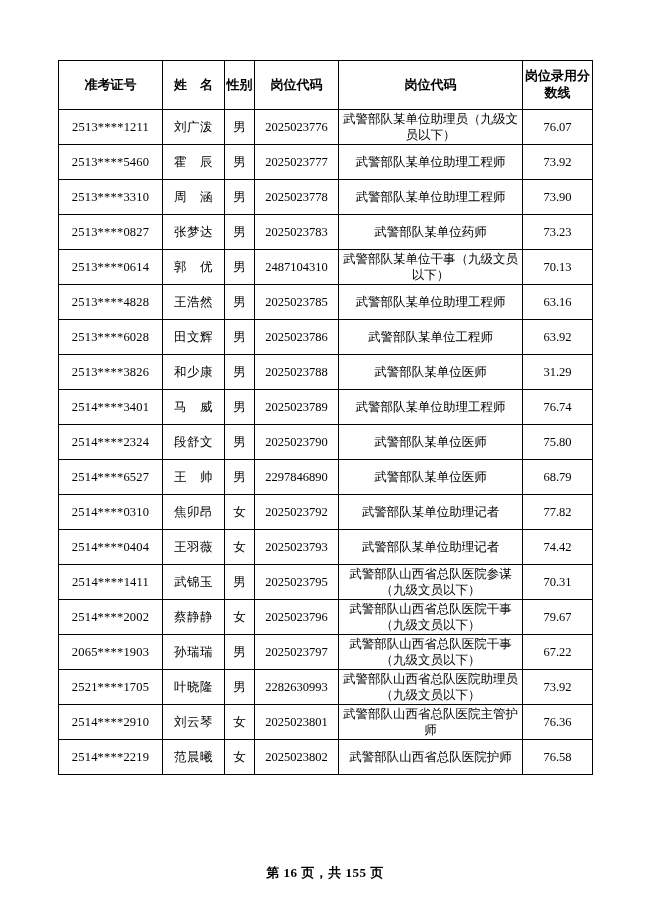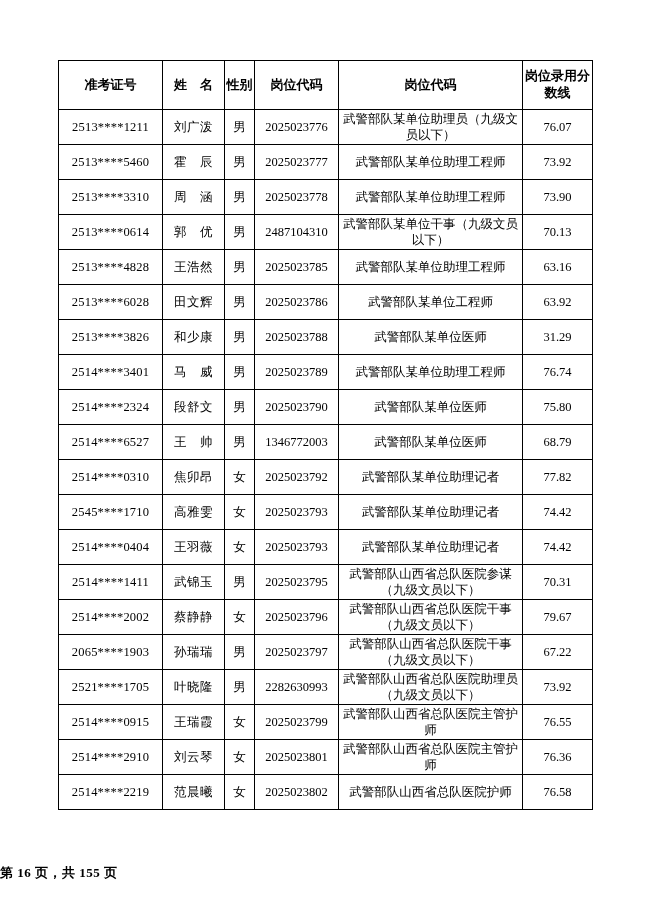--- a/index.html
+++ b/index.html
@@ -73,21 +73,21 @@
     margin-left: 30px;
   }
   th.head-double {
     line-height: 1.2;
   }
   .footer {
     position: absolute;
     left: 0;
     right: 0;
     bottom: 38px;
-    text-align: left;
+    text-align: center;
     font-size: 13px;
     font-weight: bold;
     letter-spacing: 0.5px;
   }
 </style>
 </head>
 <body>
 
 <div class="page">
   <table class="score-table">
@@ -128,20 +128,28 @@
         </tr>
         <tr>
           <td class="id-cell">2513****3310</td>
           <td class="name-cell">周　涵</td>
           <td class="sex-cell">男</td>
           <td class="code-cell">2025023778</td>
           <td class="post-cell">武警部队某单位助理工程师</td>
           <td class="score-cell">73.90</td>
         </tr>
         <tr>
+          <td class="id-cell">2513****0827</td>
+          <td class="name-cell">张梦达</td>
+          <td class="sex-cell">男</td>
+          <td class="code-cell">2025023783</td>
+          <td class="post-cell">武警部队某单位药师</td>
+          <td class="score-cell">73.23</td>
+        </tr>
+        <tr>
           <td class="id-cell">2513****0614</td>
           <td class="name-cell">郭　优</td>
           <td class="sex-cell">男</td>
           <td class="code-cell">2487104310</td>
           <td class="post-cell">武警部队某单位干事（九级文员以下）</td>
           <td class="score-cell">70.13</td>
         </tr>
         <tr>
           <td class="id-cell">2513****4828</td>
           <td class="name-cell">王浩然</td>
@@ -179,49 +187,41 @@
           <td class="name-cell">段舒文</td>
           <td class="sex-cell">男</td>
           <td class="code-cell">2025023790</td>
           <td class="post-cell">武警部队某单位医师</td>
           <td class="score-cell">75.80</td>
         </tr>
         <tr>
           <td class="id-cell">2514****6527</td>
           <td class="name-cell">王　帅</td>
           <td class="sex-cell">男</td>
-          <td class="code-cell">1346772003</td>
+          <td class="code-cell">2297846890</td>
           <td class="post-cell">武警部队某单位医师</td>
           <td class="score-cell">68.79</td>
         </tr>
         <tr>
           <td class="id-cell">2514****0310</td>
           <td class="name-cell">焦卯昂</td>
           <td class="sex-cell">女</td>
           <td class="code-cell">2025023792</td>
           <td class="post-cell">武警部队某单位助理记者</td>
           <td class="score-cell">77.82</td>
         </tr>
         <tr>
-          <td class="id-cell">2545****1710</td>
-          <td class="name-cell">高雅雯</td>
+          <td class="id-cell">2514****0404</td>
+          <td class="name-cell">王羽薇</td>
           <td class="sex-cell">女</td>
           <td class="code-cell">2025023793</td>
           <td class="post-cell">武警部队某单位助理记者</td>
           <td class="score-cell">74.42</td>
         </tr>
         <tr>
-          <td class="id-cell">2514****0404</td>
-          <td class="name-cell">王羽薇</td>
-          <td class="sex-cell">女</td>
-          <td class="code-cell">2025023793</td>
-          <td class="post-cell">武警部队某单位助理记者</td>
-          <td class="score-cell">74.42</td>
-        </tr>
-        <tr>
           <td class="id-cell">2514****1411</td>
           <td class="name-cell">武锦玉</td>
           <td class="sex-cell">男</td>
           <td class="code-cell">2025023795</td>
           <td class="post-cell">武警部队山西省总队医院参谋（九级文员以下）</td>
           <td class="score-cell">70.31</td>
         </tr>
         <tr>
           <td class="id-cell">2514****2002</td>
           <td class="name-cell">蔡静静</td>
@@ -240,28 +240,20 @@
         </tr>
         <tr>
           <td class="id-cell">2521****1705</td>
           <td class="name-cell">叶晓隆</td>
           <td class="sex-cell">男</td>
           <td class="code-cell">2282630993</td>
           <td class="post-cell">武警部队山西省总队医院助理员（九级文员以下）</td>
           <td class="score-cell">73.92</td>
         </tr>
         <tr>
-          <td class="id-cell">2514****0915</td>
-          <td class="name-cell">王瑞霞</td>
-          <td class="sex-cell">女</td>
-          <td class="code-cell">2025023799</td>
-          <td class="post-cell">武警部队山西省总队医院主管护师</td>
-          <td class="score-cell">76.55</td>
-        </tr>
-        <tr>
           <td class="id-cell">2514****2910</td>
           <td class="name-cell">刘云琴</td>
           <td class="sex-cell">女</td>
           <td class="code-cell">2025023801</td>
           <td class="post-cell">武警部队山西省总队医院主管护师</td>
           <td class="score-cell">76.36</td>
         </tr>
         <tr>
           <td class="id-cell">2514****2219</td>
           <td class="name-cell">范晨曦</td>

